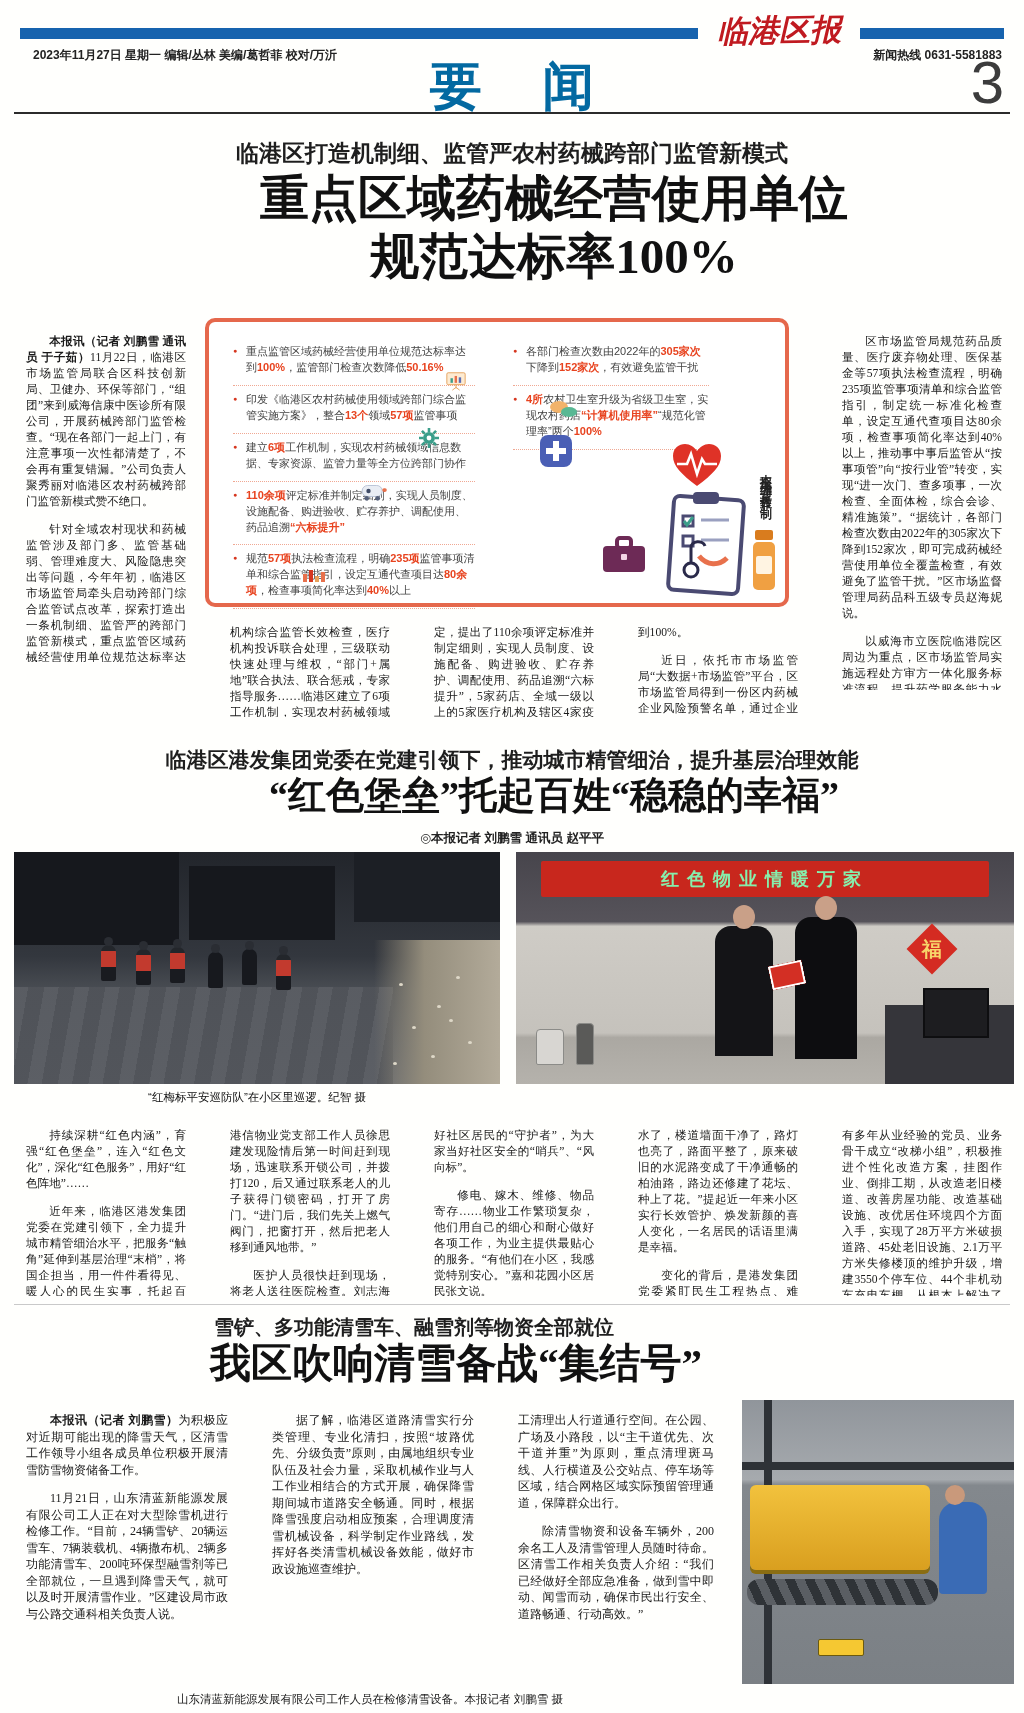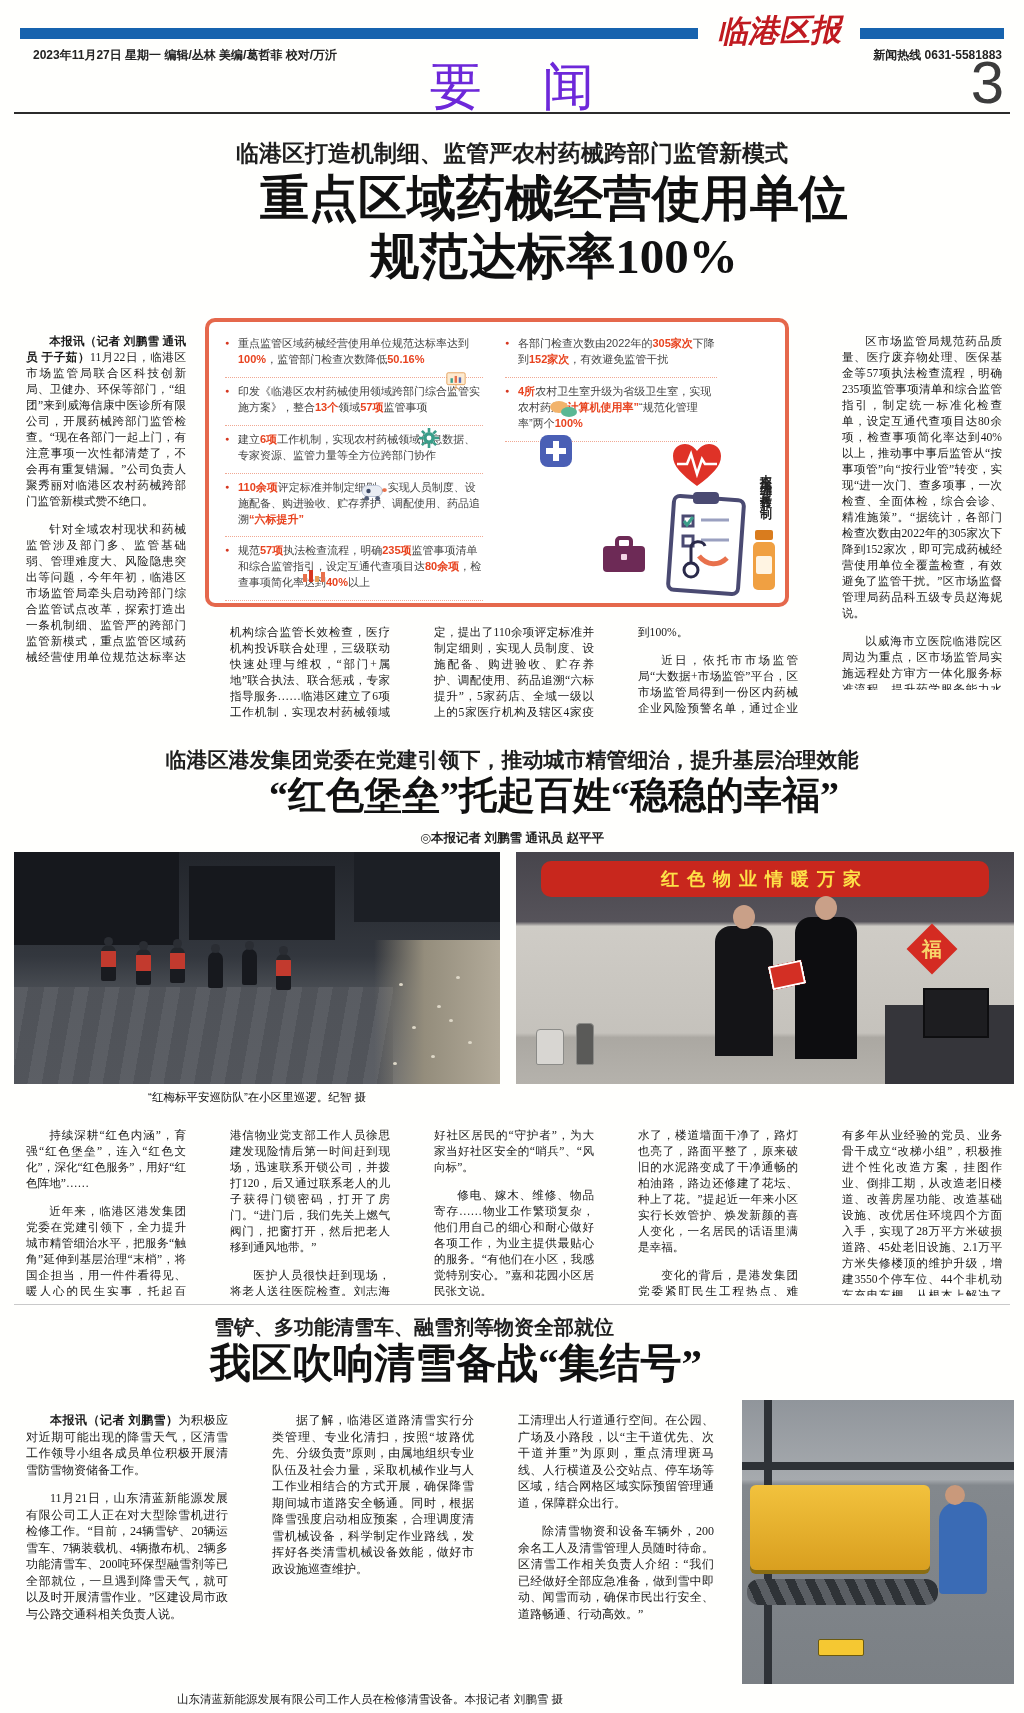--- a/index.html
+++ b/index.html
@@ -8,21 +8,21 @@
   .sans{font-family:"Liberation Sans","DejaVu Sans",sans-serif;font-weight:bold;}
 
   
   .blue-bar{position:absolute;top:28px;height:11px;background:#1763ae;}
   #masthead-logo{position:absolute;top:10px;left:698px;width:162px;text-align:center;
     font-size:31px;font-weight:bold;font-style:italic;color:#c01a20;transform:rotate(-1deg);
     font-family:"Liberation Serif",serif;}
   #date-line{position:absolute;top:47px;left:33px;font-size:12px;font-weight:bold;color:#222;}
   #hotline{position:absolute;top:47px;right:22px;font-size:12px;font-weight:bold;color:#222;}
   #section-title{position:absolute;top:52px;left:0;width:1024px;text-align:center;
-    font-size:52px;font-weight:400;color:#6d28d9;word-spacing:46px;}
+    font-size:52px;font-weight:700;color:#0369a1;word-spacing:46px;}
   #page-number{position:absolute;top:48px;right:20px;font-size:60px;color:#3c3c3c;font-weight:400;}
   #header-rule{position:absolute;top:112px;left:14px;width:996px;height:2px;background:#2b2b2b;}
 
   
   .kicker{position:absolute;left:0;width:1024px;text-align:center;font-weight:700;color:#1e1e1e;}
   #a1-kicker{top:138px;font-size:23px;}
   .bigtitle{position:absolute;left:0;width:1024px;text-align:center;font-weight:900;color:#111;
     font-family:"Liberation Serif","DejaVu Serif",serif;padding-left:42px;}
   #a1-title1{top:166px;font-size:49px;}
   #a1-title2{top:224px;font-size:49px;}
@@ -43,21 +43,21 @@
   #a1c3{left:422px;top:613px;width:184px;height:104px;}
   #a1c4{left:626px;top:613px;width:184px;height:104px;}
   #a1c5{left:830px;top:322px;width:184px;height:368px;}
 
   
   #infographic{position:absolute;left:205px;top:318px;width:576px;height:281px;
     border:4px solid #e5684c;border-radius:10px;background:#fff;}
   .ig-col{position:absolute;top:14px;}
   #ig-left{left:16px;width:258px;}
   #ig-right{left:296px;width:212px;}
-  .ig-col ul{margin:0;padding:0;list-style:none;}
+  .ig-col ul{margin:8px;padding:0;list-style:none;}
   .ig-col li{position:relative;padding:0 0 9px 13px;margin-bottom:6px;font-size:11px;line-height:1.45;
     color:#444;border-bottom:1px dotted #f0a893;font-family:"Liberation Sans","DejaVu Sans",sans-serif;}
   .ig-col li::before{content:"●";position:absolute;left:0;top:2px;font-size:7px;color:#d6361f;}
   .hl{color:#e8431f;font-weight:700;}
   #ig-credit{position:absolute;left:548px;top:142px;writing-mode:vertical-rl;font-size:12px;
     letter-spacing:3px;color:#222;font-weight:bold;}
   .ig-icon{position:absolute;}
 
   
   #a2-kicker{top:746px;font-size:21px;}
@@ -92,22 +92,22 @@
   .p1-bldg{position:absolute;background:#16181d;}
   .p1-snow{position:absolute;right:0;top:38%;width:26%;bottom:0;
     background:linear-gradient(90deg,rgba(150,143,128,0),#948d7c 40%,#b3ab9a);}
   .p1-snow i{position:absolute;width:4px;height:3px;background:#ded8c8;border-radius:50%;display:block;}
   .p1-road{position:absolute;left:0;bottom:0;width:78%;height:42%;
     background:repeating-linear-gradient(100deg,#5b5e64 0 14px,#505359 14px 30px);opacity:.9;}
   .person{position:absolute;width:15px;height:36px;border-radius:7px 7px 2px 2px;background:#17191e;}
   .person.red{background:linear-gradient(#23262b 18%,#c23a2e 18%,#c23a2e 62%,#191b20 62%);}
   .person::before{content:"";position:absolute;top:-8px;left:3px;width:9px;height:9px;border-radius:50%;background:#2a2d33;}
   .p2-wall{position:absolute;inset:0;background:linear-gradient(#47454c 0%,#56535a 30%,#cfccc6 32%,#c5c2bc 78%,#aba8a2 80%,#b5b2ac 100%);}
-  .p2-banner{position:absolute;top:9px;left:5%;width:90%;height:36px;background:#c8271d;border-radius:10px;
-    display:flex;align-items:center;justify-content:center;color:#fde047;font-weight:900;font-size:18px;
+  .p2-banner{position:absolute;top:9px;left:5%;width:90%;height:36px;background:#c8271d;border-radius:2px;
+    display:flex;align-items:center;justify-content:center;color:#86efac;font-weight:900;font-size:18px;
     letter-spacing:8px;font-family:"Liberation Sans","DejaVu Sans",sans-serif;}
   .p2-fig{position:absolute;border-radius:16px 16px 0 0;background:#141417;}
   .p2-head{position:absolute;width:22px;height:24px;border-radius:50%;background:#c9a088;}
   .p2-folder{position:absolute;width:34px;height:24px;background:#d32f24;transform:rotate(-12deg);box-shadow:0 0 0 2px #fff inset;}
   .p2-fu{position:absolute;width:36px;height:36px;background:#d42b22;transform:rotate(45deg);
     display:flex;align-items:center;justify-content:center;}
   .p2-fu span{transform:rotate(-45deg);color:#f7d56a;font-weight:900;font-size:20px;}
   .p2-desk{position:absolute;background:#35353a;}
   .p2-monitor{position:absolute;background:#1d1d20;border:2px solid #0e0e10;}
   .p2-kettle{position:absolute;background:#d8d6d2;border-radius:4px 4px 2px 2px;border:1px solid #8b8b88;}

